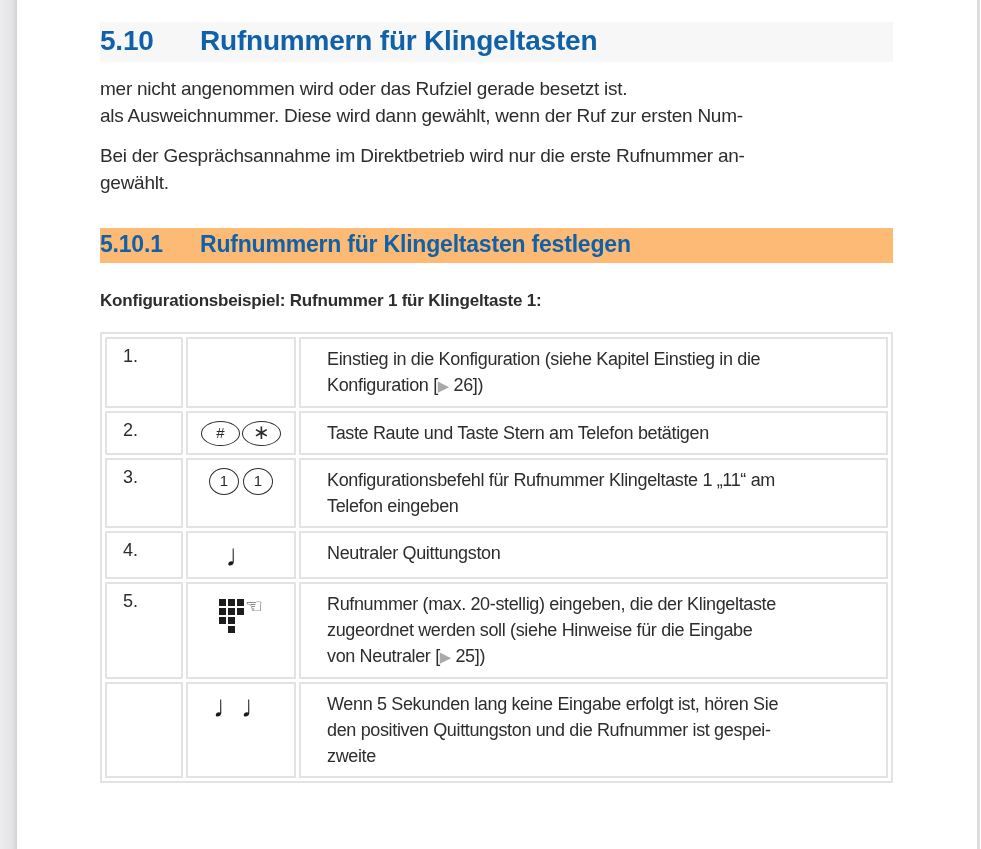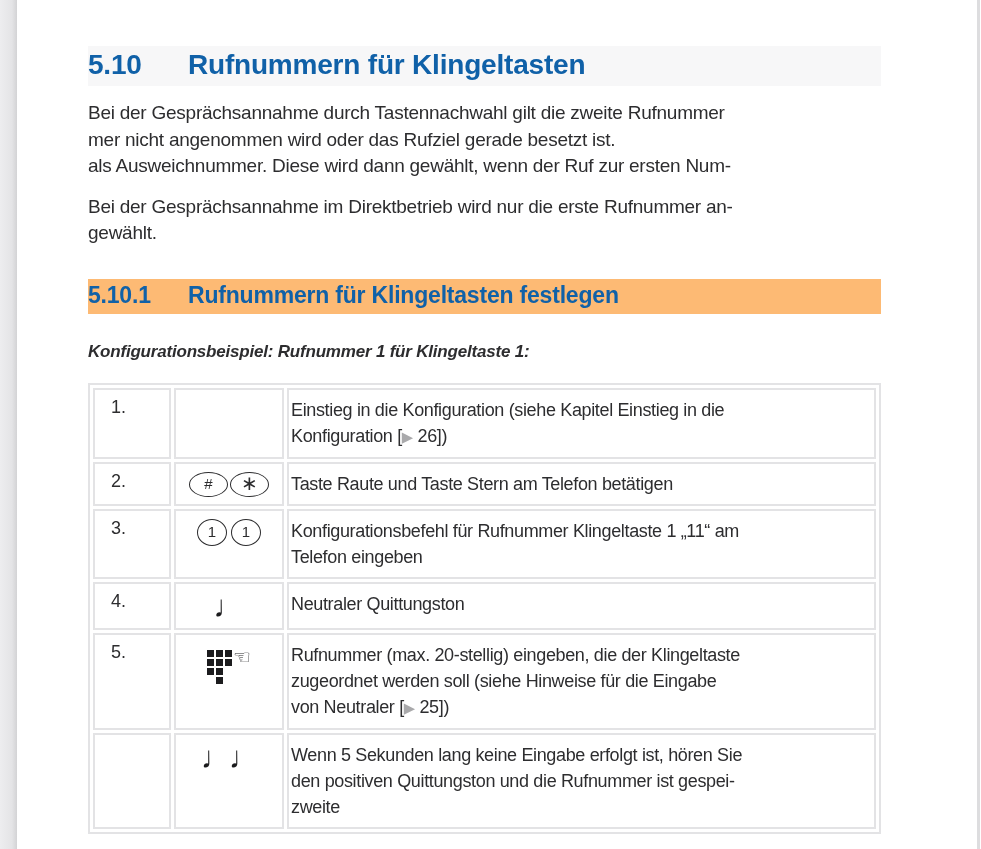--- a/index.html
+++ b/index.html
@@ -13,21 +13,21 @@
   }
   .edge-strip {
     position:absolute; left:0; top:0; bottom:0; width:17px;
     background:linear-gradient(to right,#ededef,#e4e4e6 70%,#d3d3d5);
   }
   .right-edge {
     position:absolute; right:1px; top:0; bottom:0; width:3px;
     background:#dddddf;
   }
   .content {
-    position:absolute; left:88px; top:0; width:793px;margin-top:24px;
+    position:absolute; left:100px; top:0; width:793px;
   }
   h1.section {
     margin:22px 0 0 0;
     background:#f7f7f8;
     font-size:28px; font-weight:bold; color:#1061a8;
     padding:3px 0 5px 0;
     letter-spacing:-0.2px;
   }
   h2.subsection {
     margin:32px 0 0 0;
@@ -39,37 +39,37 @@
   .h-num { display:inline-block; min-width:100px; }
   .para { margin:0; padding:0; }
   .para .line {
     display:block; white-space:nowrap;
     font-size:19px; line-height:26.5px; letter-spacing:-0.25px;
   }
   .mt-p1 { margin-top:11px; }
   .mt-p  { margin-top:14px; }
   .example-label {
     margin:28px 0 0 0;
-    font-size:17px; font-weight:bold; letter-spacing:-0.2px;font-style:italic;
+    font-size:17px; font-weight:bold; letter-spacing:-0.2px;
   }
   table.steps {
     margin-top:21px;
     width:100%;
     border-collapse:separate;
     border-spacing:3px;
     border:2px solid #e3e3e5;
   }
   table.steps td {
     border:2px solid #e3e3e5;
     vertical-align:top;
     background:#ffffff;
   }
   td.col-step { width:58px; padding:7px 0 7px 16px; font-size:18px; }
   td.col-icon { width:102px; text-align:center; padding:8px 2px 6px 2px; }
-  td.col-text { padding:7px 6px 7px 2px; }
+  td.col-text { padding:7px 6px 7px 26px; }
   .cell-line {
     display:block; white-space:nowrap;
     font-size:18px; line-height:26px; letter-spacing:-0.35px;
   }
   .key {
     display:inline-block; border:1.5px solid #2c2c2e; border-radius:50%;
     text-align:center; color:#2c2c2e; background:#fff;
     vertical-align:middle;
   }
   .key-oval  { width:37px; height:23px; line-height:22px; font-size:15px; margin:0 1px; }
@@ -96,21 +96,20 @@
   <div class="right-edge"></div>
 
   <div class="content">
 
     <h1 class="section">
       <span class="h-num">5.10</span><span>Rufnummern für Klingeltasten</span>
     </h1>
 
 
     <p class="para mt-p">
-      <span class="line">Bei der Gesprächsannahme durch Tastennachwahl gilt die zweite Rufnummer</span>
       <span class="line">mer nicht angenommen wird oder das Rufziel gerade besetzt ist.</span>
       <span class="line">als Ausweichnummer. Diese wird dann gewählt, wenn der Ruf zur ersten Num-</span>
     </p>
 
     <p class="para mt-p">
       <span class="line">Bei der Gesprächsannahme im Direktbetrieb wird nur die erste Rufnummer an-</span>
       <span class="line">gewählt.</span>
     </p>
 
     <h2 class="subsection">

